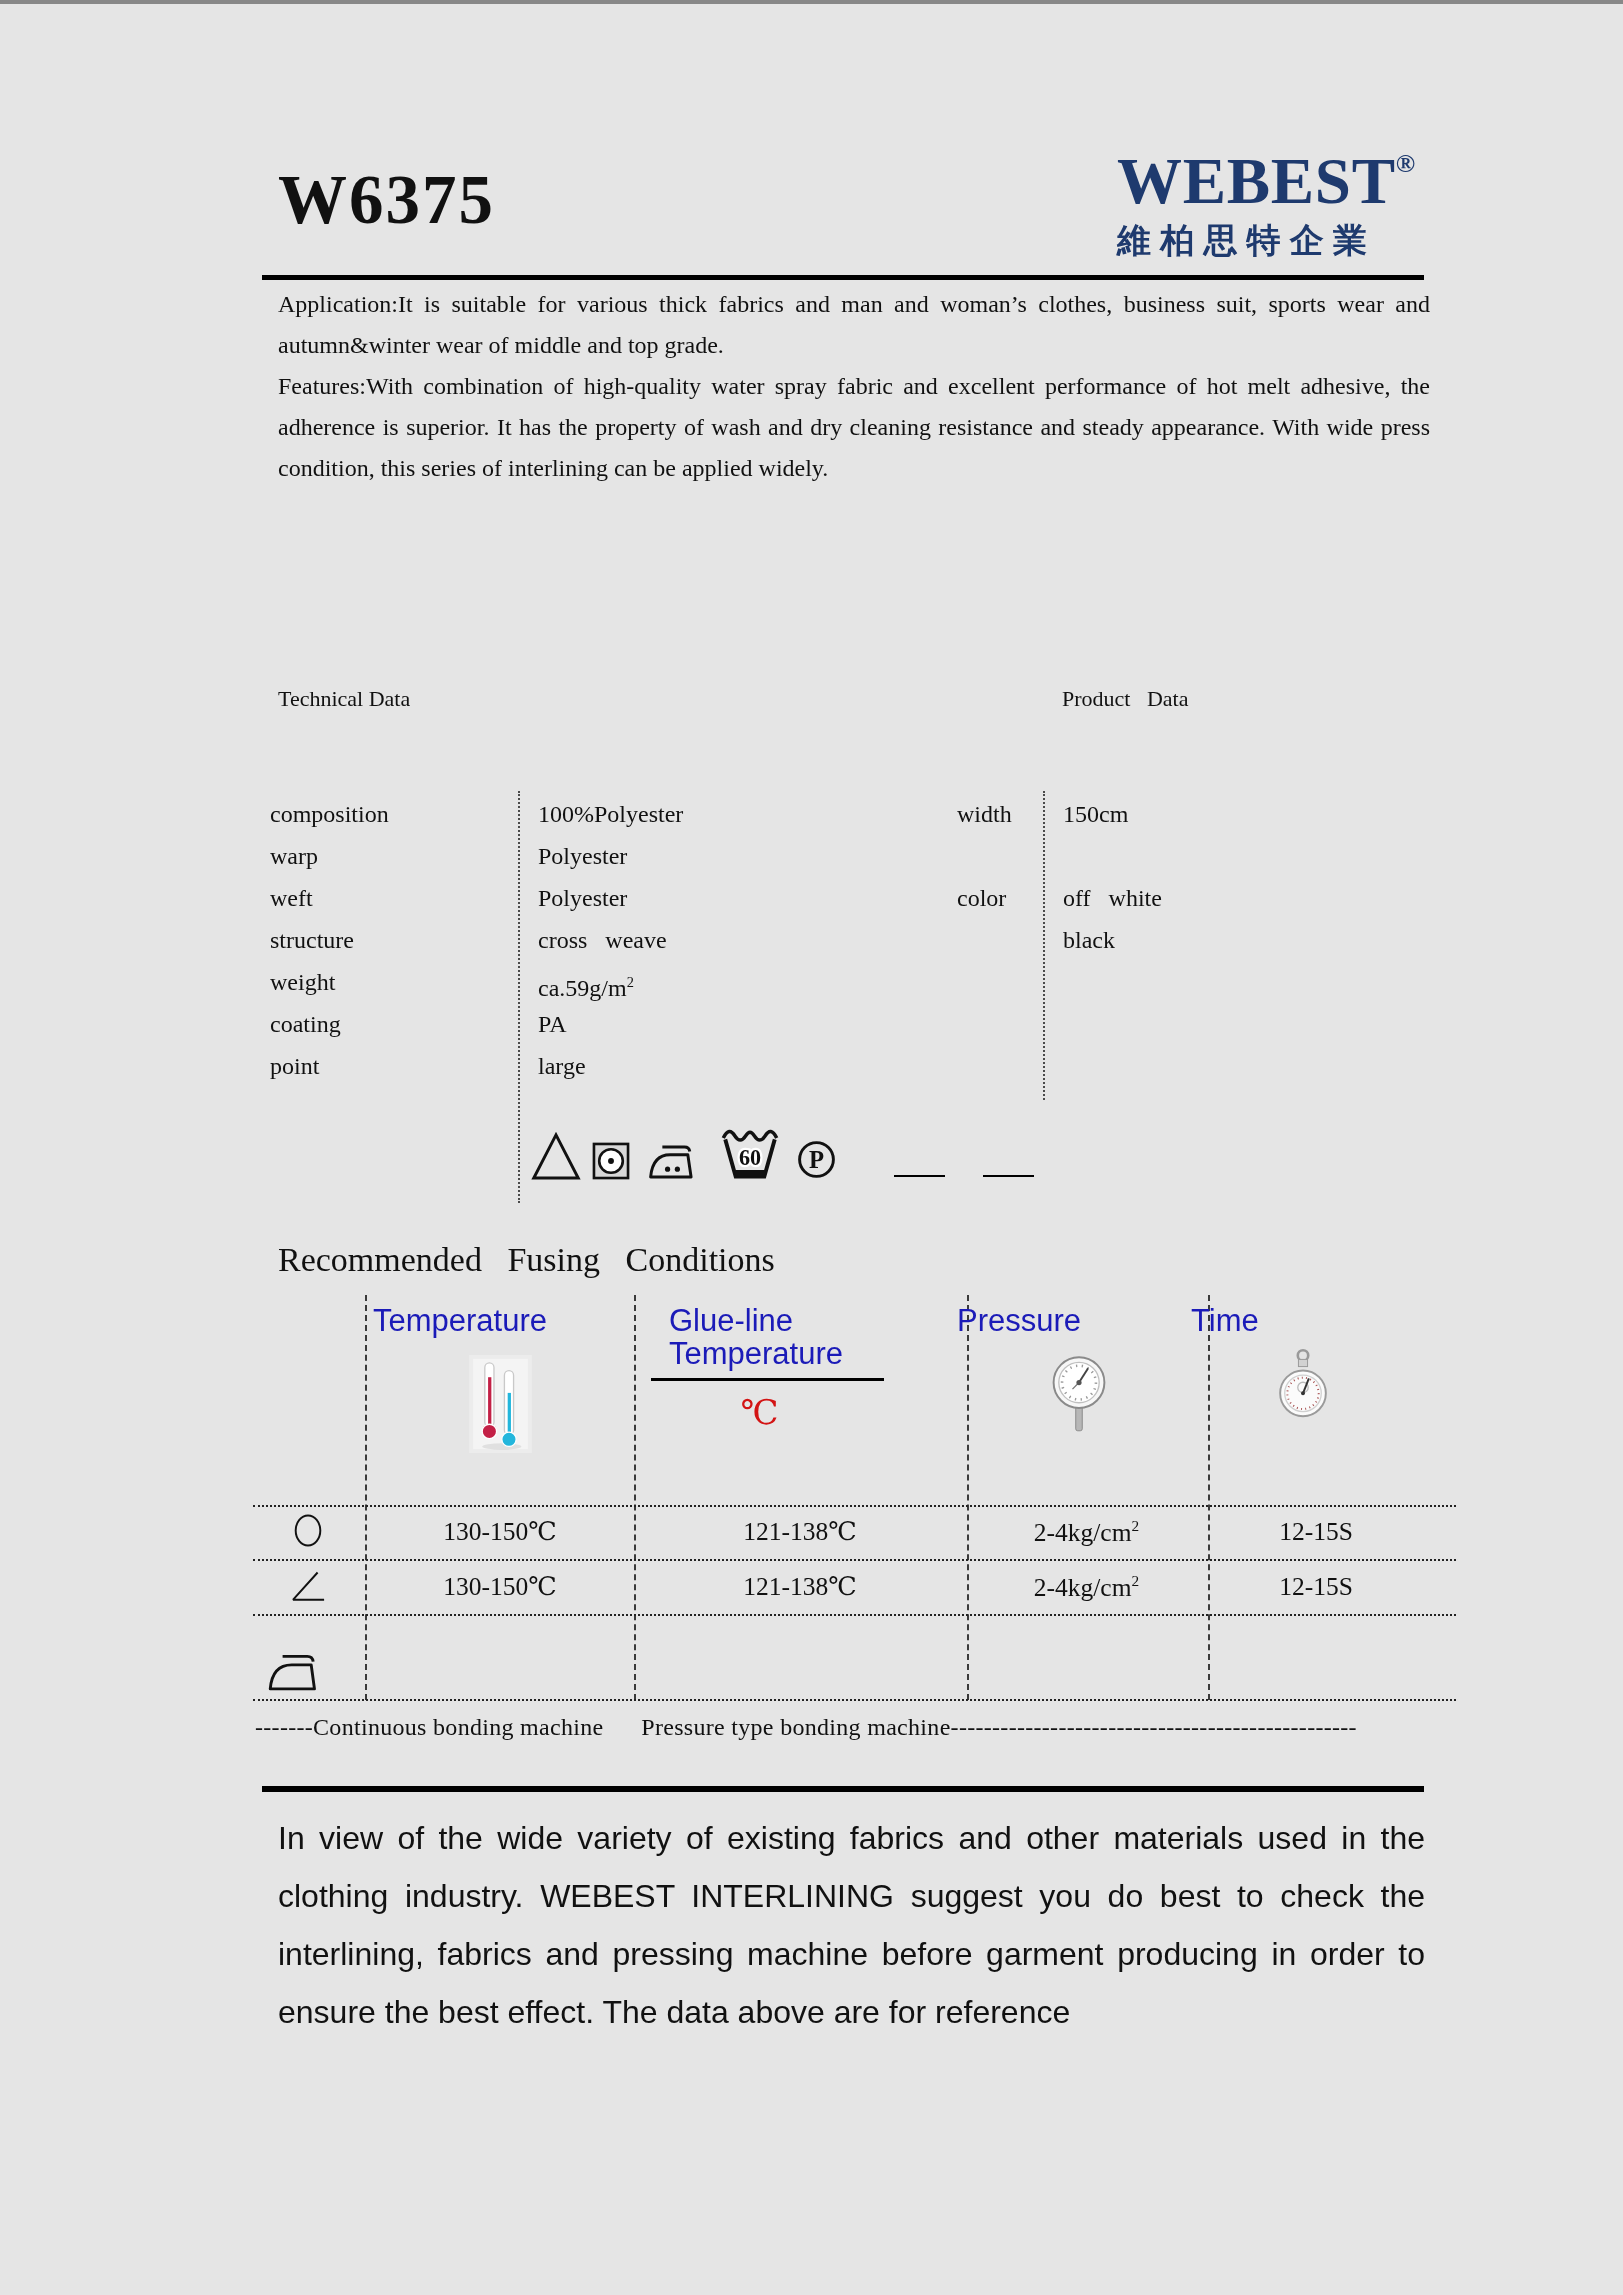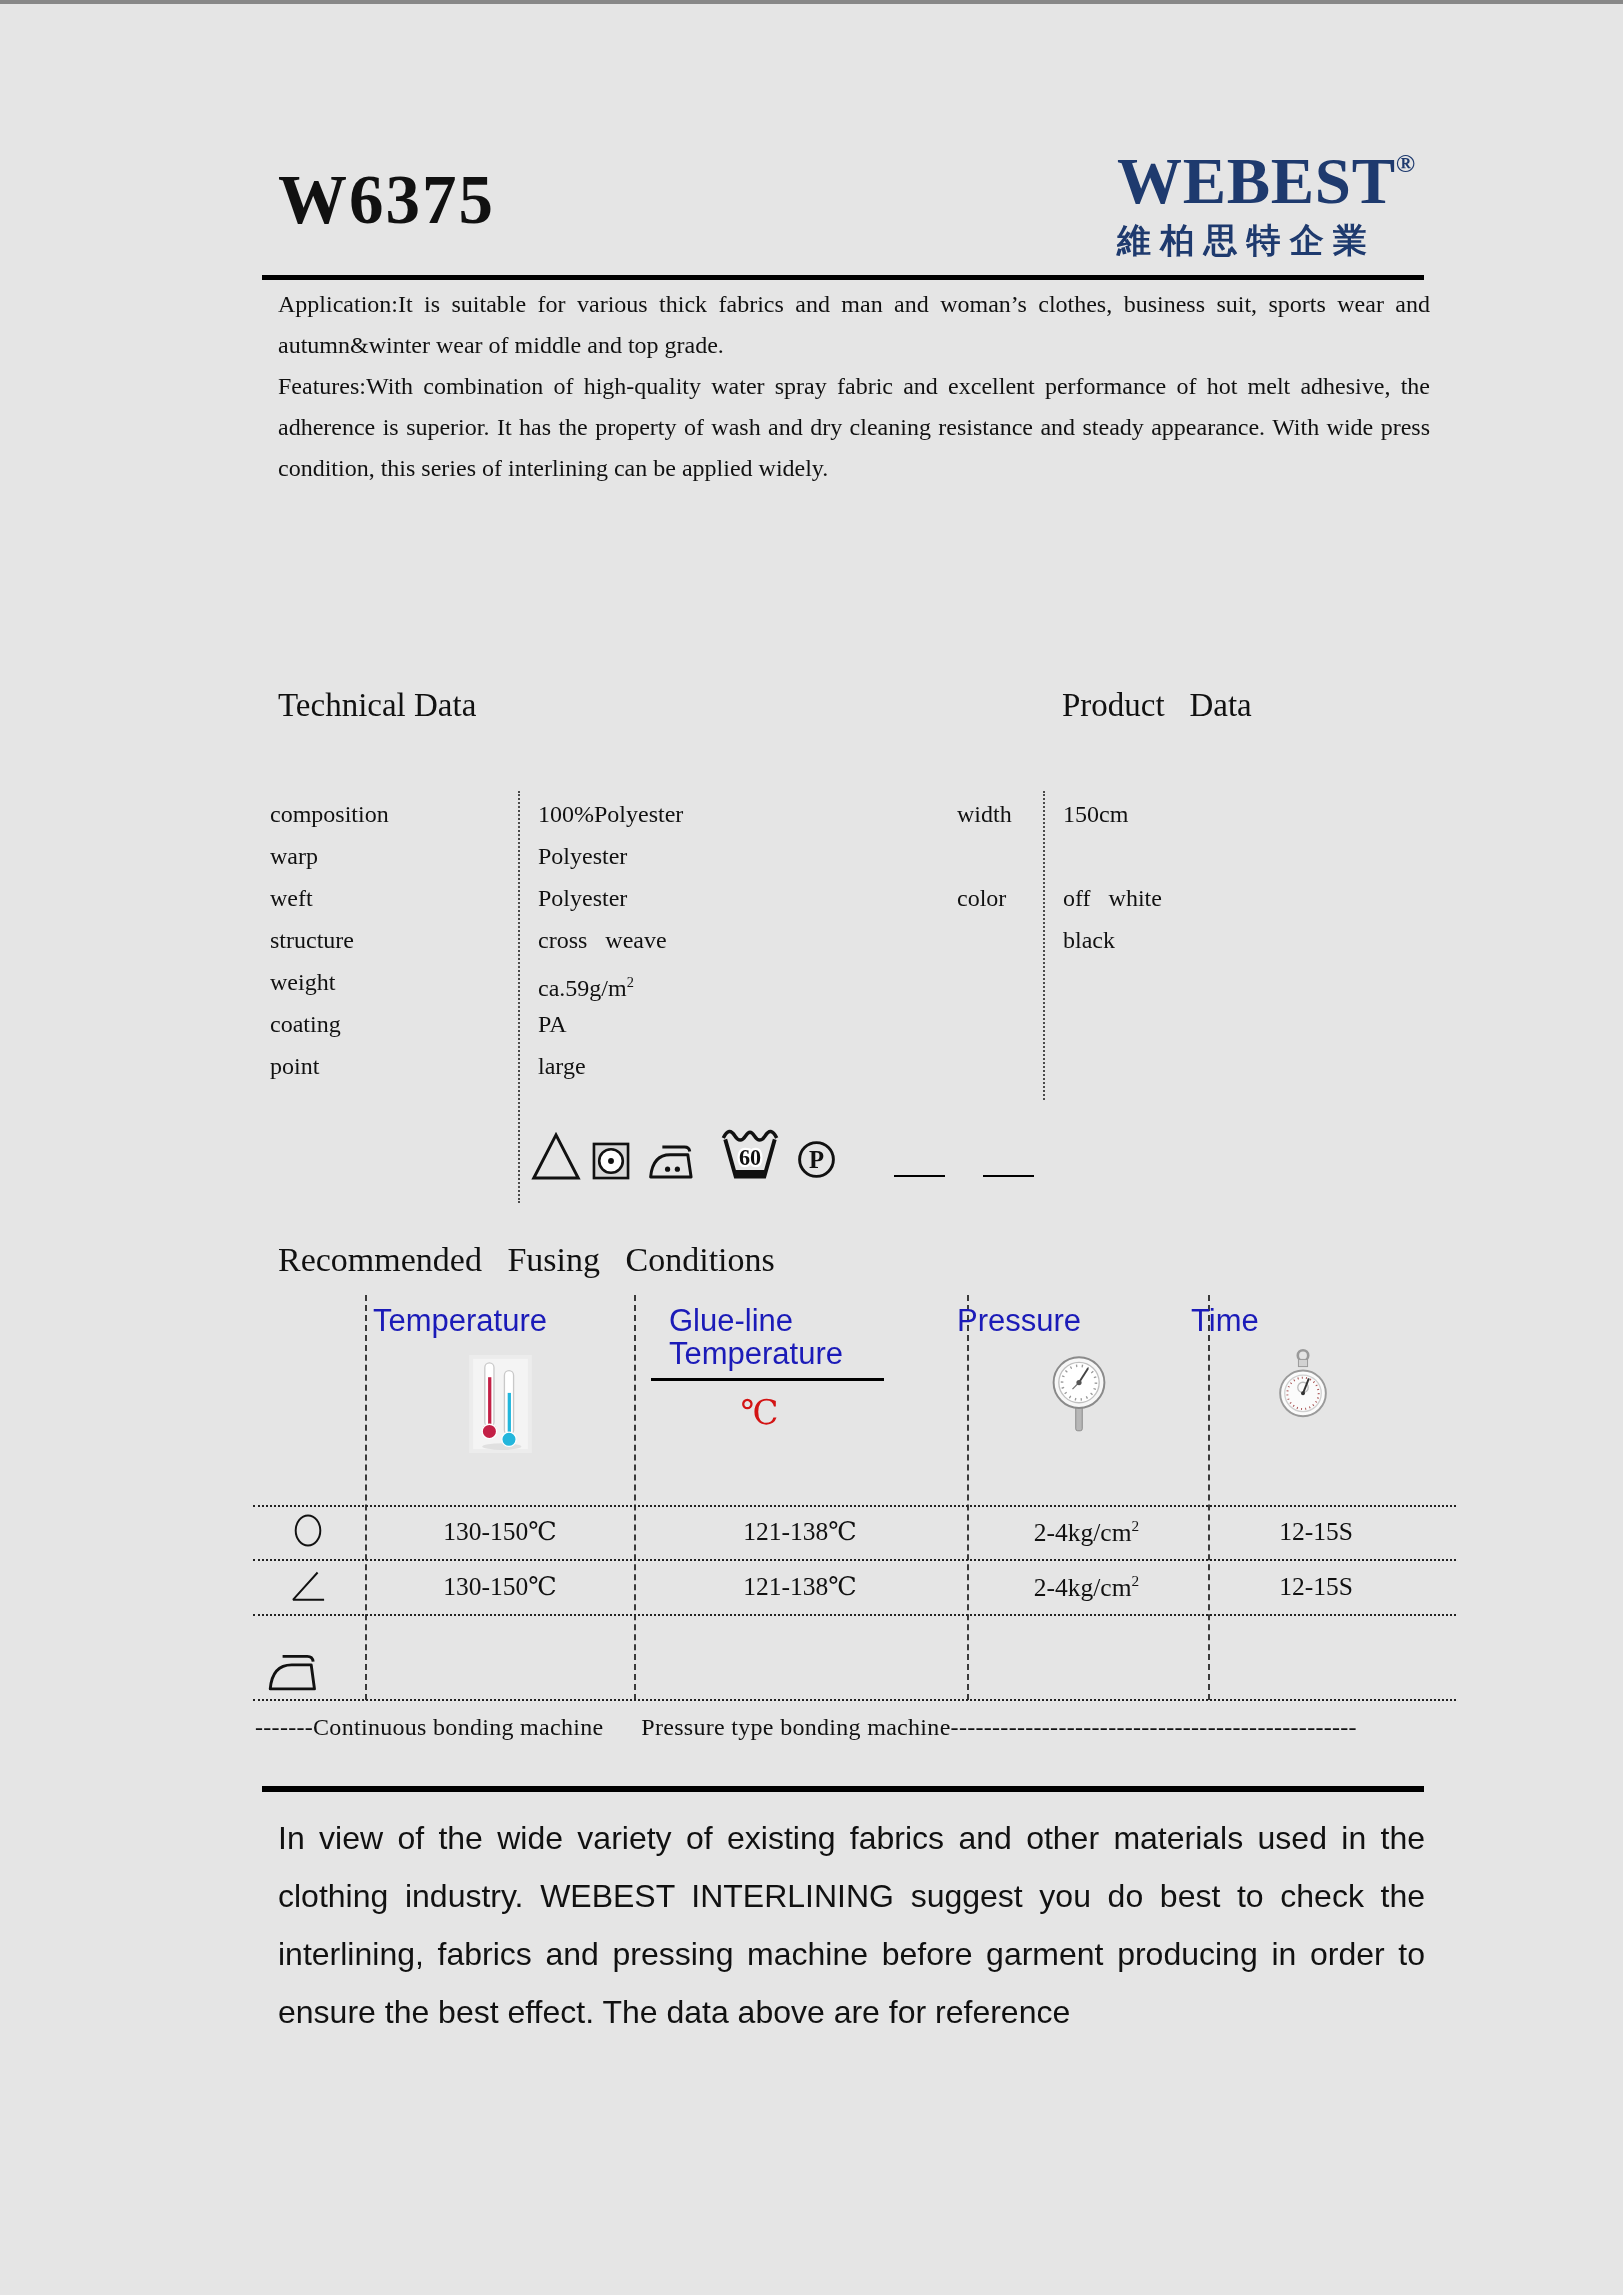--- a/index.html
+++ b/index.html
@@ -13,21 +13,21 @@
   .rule{background:#000}
   .dot-v{width:0;border-left:2px dotted #4a4a4a}
   .dash-v{width:0;border-left:2px dashed #3a3a3a}
   .dot-h{height:0;border-top:2.6px dotted #222}
   .product-code{font-size:69px;font-weight:bold;letter-spacing:2px;line-height:1}
   .brand{font-size:65px;font-weight:bold;letter-spacing:0.7px;line-height:1;white-space:nowrap}
   .reg{font-size:26px;vertical-align:31px;font-weight:bold}
   .brand-cn{font-family:Liberation Sans, sans-serif;font-size:34px;font-weight:bold;
             letter-spacing:9.2px;margin-top:3.9px;white-space:nowrap}
   .intro{font-size:24px;line-height:41px;margin:0}
-  .h2{font-size:33px;line-height:1.1}
+  .h2{font-size:22px;line-height:1.1}
   .specrow{height:42px;line-height:42px;font-size:24px;white-space:pre}
   .fuse-head{font-size:31px;line-height:1.05;text-align:left}
   .cell{font-size:25.5px;line-height:33px;text-align:center;white-space:pre}
   .caption{font-size:24px;white-space:pre;letter-spacing:0.3px}
   .footnote{font-size:32px;line-height:58px}
   sup{font-size:60%;vertical-align:super}
   svg{display:block}
 </style>
 </head>
 <body>

